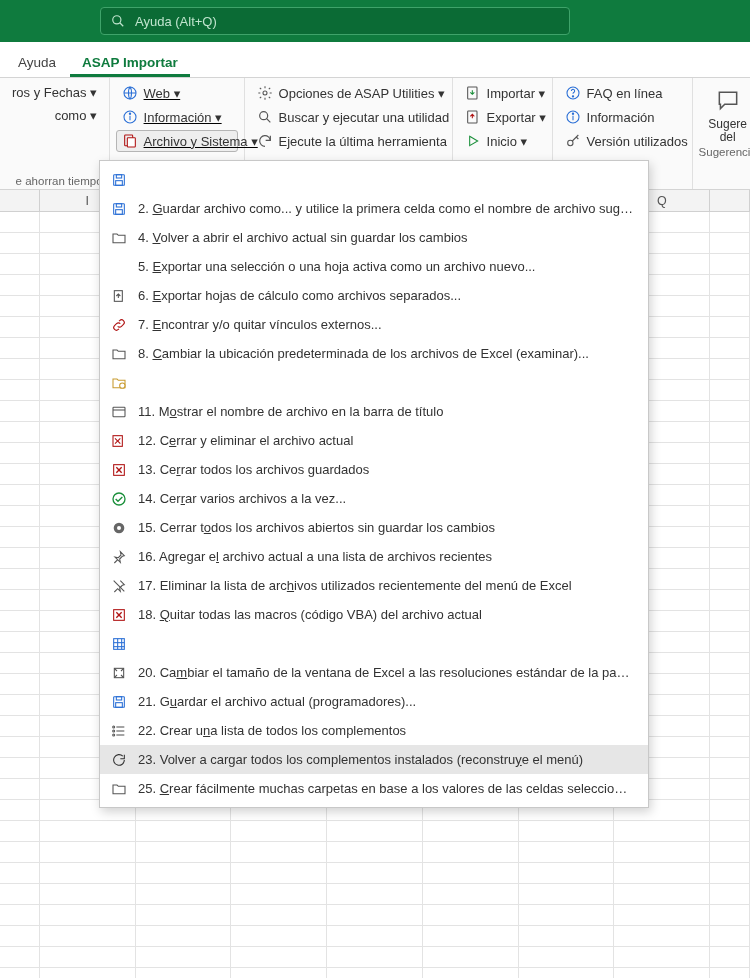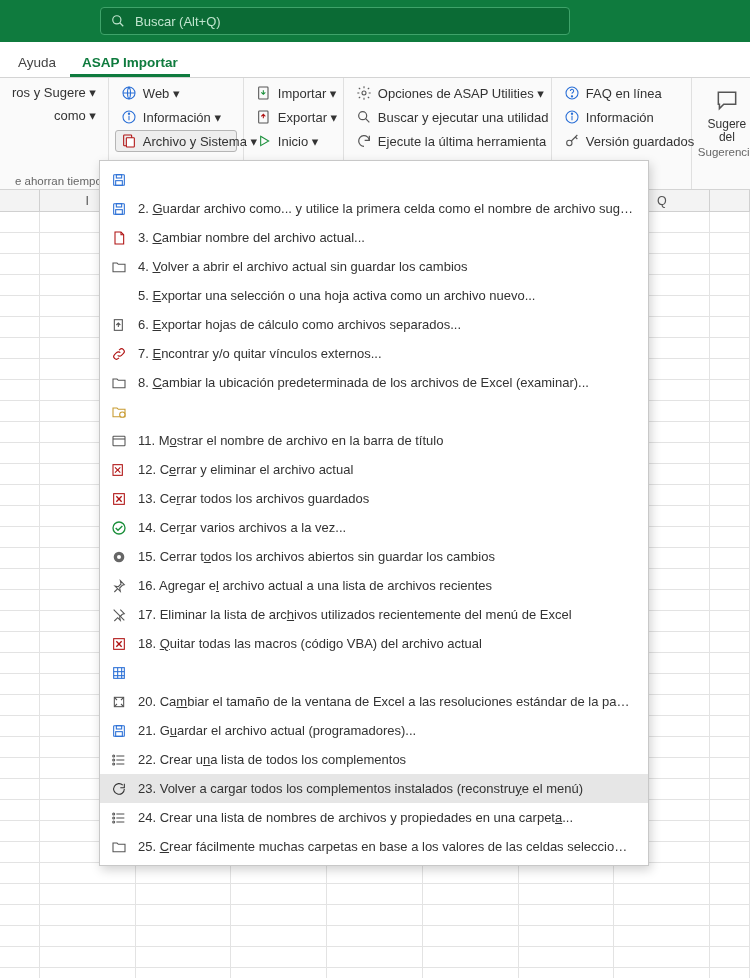--- a/index.html
+++ b/index.html
@@ -46,40 +46,40 @@
 </style>
 </head>
 <body>
 
 <div class="titlebar">
   <div class="search-box">
     <svg width="14" height="14" viewBox="0 0 24 24" fill="none" stroke="#bfe4cd" stroke-width="2">
         <circle cx="10" cy="10" r="7"></circle>
         <line x1="21" y1="21" x2="15" y2="15"></line>
       </svg>
-    <span>Buscar (Alt+Q)</span>
+    <span>Ayuda (Alt+Q)</span>
   </div>
 </div>
 
 <div class="tabstrip">
   <div class="tab">Ayuda</div>
   <div class="tab active">ASAP Importar</div>
 </div>
 
 <div class="ribbon">
   <div class="ribbon-group frag" style="width:120px;">
     <div class="items" style="align-items:flex-end;">
-      <div class="r-btn">ros y Sugere ▾</div>
+      <div class="r-btn">ros y Fechas ▾</div>
       <div class="r-btn">como ▾</div>
       <div style="height:24px;"></div>
     </div>
     <div class="caption">e ahorran tiempo</div>
   </div>
 
-  <div class="ribbon-group" style="width:135px;">
+  <div class="ribbon-group" style="width:135px;text-decoration:underline;">
     <div class="items">
       <div class="r-btn">
         <svg width="16" height="16" viewBox="0 0 24 24" fill="none" stroke="#2a6fd6" stroke-width="1.6">
             <circle cx="12" cy="12" r="9"></circle>
             <path d="M3 12h18M12 3c3 3 3 15 0 18M12 3c-3 3-3 15 0 18"></path>
           </svg>
         <span>Web ▾</span>
       </div>
       <div class="r-btn">
         <svg width="16" height="16" viewBox="0 0 24 24" fill="none" stroke="#2a6fd6" stroke-width="1.6">
@@ -93,20 +93,47 @@
         <svg width="16" height="16" viewBox="0 0 24 24" fill="none" stroke="#b01313" stroke-width="1.6">
             <rect x="4" y="3" width="12" height="16" rx="1"></rect>
             <rect x="8" y="7" width="12" height="14" rx="1" fill="#fff"></rect>
           </svg>
         <span>Archivo y Sistema ▾</span>
       </div>
     </div>
     <div class="caption">&nbsp;</div>
   </div>
 
+  <div class="ribbon-group" style="width:208px;">
+    <div class="items">
+      <div class="r-btn">
+        <svg width="16" height="16" viewBox="0 0 24 24" fill="none" stroke="#555" stroke-width="1.6">
+            <circle cx="12" cy="12" r="3"></circle>
+            <path d="M12 2v3M12 19v3M4.2 4.2l2.1 2.1M17.7 17.7l2.1 2.1M2 12h3M19 12h3M4.2 19.8l2.1-2.1M17.7 6.3l2.1-2.1"></path>
+          </svg>
+        <span>Opciones de ASAP Utilities ▾</span>
+      </div>
+      <div class="r-btn">
+        <svg width="16" height="16" viewBox="0 0 24 24" fill="none" stroke="#555" stroke-width="1.8">
+            <circle cx="10" cy="10" r="6"></circle>
+            <line x1="20" y1="20" x2="14.5" y2="14.5"></line>
+          </svg>
+        <span>Buscar y ejecutar una utilidad</span>
+      </div>
+      <div class="r-btn">
+        <svg width="16" height="16" viewBox="0 0 24 24" fill="none" stroke="#555" stroke-width="1.8">
+            <path d="M20 11A8 8 0 1 0 12 20"></path>
+            <polyline points="20 4 20 11 13 11"></polyline>
+          </svg>
+        <span>Ejecute la última herramienta</span>
+      </div>
+    </div>
+    <div class="caption">ayuda</div>
+  </div>
+
   <div class="ribbon-group" style="width:100px;">
     <div class="items">
       <div class="r-btn">
         <svg width="16" height="16" viewBox="0 0 24 24" fill="none" stroke="#555" stroke-width="1.6">
             <rect x="4" y="3" width="14" height="18" rx="1"></rect>
             <path d="M11 8v6m-3-3 3 3 3-3" stroke="#1a8f3a"></path>
           </svg>
         <span>Importar ▾</span>
       </div>
       <div class="r-btn">
@@ -117,47 +144,20 @@
         <span>Exportar ▾</span>
       </div>
       <div class="r-btn">
         <svg width="16" height="16" viewBox="0 0 24 24" fill="none" stroke="#1a8f3a" stroke-width="1.6">
             <polygon points="7,5 19,12 7,19" fill="none"></polygon>
           </svg>
         <span>Inicio ▾</span>
       </div>
     </div>
     <div class="caption">&nbsp;</div>
-  </div>
-
-  <div class="ribbon-group" style="width:208px;">
-    <div class="items">
-      <div class="r-btn">
-        <svg width="16" height="16" viewBox="0 0 24 24" fill="none" stroke="#555" stroke-width="1.6">
-            <circle cx="12" cy="12" r="3"></circle>
-            <path d="M12 2v3M12 19v3M4.2 4.2l2.1 2.1M17.7 17.7l2.1 2.1M2 12h3M19 12h3M4.2 19.8l2.1-2.1M17.7 6.3l2.1-2.1"></path>
-          </svg>
-        <span>Opciones de ASAP Utilities ▾</span>
-      </div>
-      <div class="r-btn">
-        <svg width="16" height="16" viewBox="0 0 24 24" fill="none" stroke="#555" stroke-width="1.8">
-            <circle cx="10" cy="10" r="6"></circle>
-            <line x1="20" y1="20" x2="14.5" y2="14.5"></line>
-          </svg>
-        <span>Buscar y ejecutar una utilidad</span>
-      </div>
-      <div class="r-btn">
-        <svg width="16" height="16" viewBox="0 0 24 24" fill="none" stroke="#555" stroke-width="1.8">
-            <path d="M20 11A8 8 0 1 0 12 20"></path>
-            <polyline points="20 4 20 11 13 11"></polyline>
-          </svg>
-        <span>Ejecute la última herramienta</span>
-      </div>
-    </div>
-    <div class="caption">ayuda</div>
   </div>
 
   <div class="ribbon-group" style="width:140px;">
     <div class="items">
       <div class="r-btn">
         <svg width="16" height="16" viewBox="0 0 24 24" fill="none" stroke="#2a6fd6" stroke-width="1.6">
             <circle cx="12" cy="12" r="9"></circle>
             <path d="M9.5 9a2.5 2.5 0 1 1 3.5 2.3c-.8.4-1 1-1 1.7"></path>
             <circle cx="12" cy="17" r="1" fill="#2a6fd6"></circle>
           </svg>
@@ -169,21 +169,21 @@
             <line x1="12" y1="10" x2="12" y2="17"></line>
             <circle cx="12" cy="7" r="1" fill="#2a6fd6"></circle>
           </svg>
         <span>Información</span>
       </div>
       <div class="r-btn">
         <svg width="16" height="16" viewBox="0 0 24 24" fill="none" stroke="#555" stroke-width="1.6">
             <circle cx="8" cy="15" r="4"></circle>
             <path d="M11 12 20 3M17 6l3 3"></path>
           </svg>
-        <span>Versión guardados</span>
+        <span>Versión utilizados</span>
       </div>
     </div>
     <div class="caption">&nbsp;</div>
   </div>
 
   <div class="ribbon-group" style="flex:1; border-right:none;">
     <div class="big-btn">
       <svg width="30" height="26" viewBox="0 0 24 24" fill="none" stroke="#555" stroke-width="1.4">
           <path d="M4 4h16v11H9l-4 4v-4H4z"></path>
         </svg>
@@ -634,29 +634,20 @@
         <svg width="16" height="16" viewBox="0 0 24 24" stroke="#2a6fd6" stroke-width="1.6" fill="none">
           <rect x="4" y="4" width="16" height="16" rx="1"></rect>
           <rect x="8" y="4" width="8" height="5"></rect>
           <rect x="7" y="13" width="10" height="7"></rect>
         </svg>
       </span>
       <span class="mi-label">2. <u>G</u>uardar archivo como... y utilice la primera celda como el nombre de archivo sugerido</span>
     </div>
     <div class="menu-item">
       <span class="mi-icon">
-        <svg width="16" height="16" viewBox="0 0 24 24" stroke="#b01313" stroke-width="1.6" fill="none">
-          <path d="M6 3h9l4 4v14H6z"></path>
-          <path d="M15 3v4h4"></path>
-        </svg>
-      </span>
-      <span class="mi-label">3. <u>C</u>ambiar nombre del archivo actual...</span>
-    </div>
-    <div class="menu-item">
-      <span class="mi-icon">
         <svg width="16" height="16" viewBox="0 0 24 24" stroke="#555" stroke-width="1.6" fill="none">
           <path d="M3 6h6l2 2h10v11H3z"></path>
         </svg>
       </span>
       <span class="mi-label">4. <u>V</u>olver a abrir el archivo actual sin guardar los cambios</span>
     </div>
     <div class="menu-item">
       <span class="mi-icon"></span>
       <span class="mi-label">5. <u>E</u>xportar una selección o una hoja activa como un archivo nuevo...</span>
     </div>
@@ -816,31 +807,18 @@
         <svg width="16" height="16" viewBox="0 0 24 24" stroke="#333" stroke-width="1.6" fill="none">
           <path d="M20 12a8 8 0 1 1-2.3-5.7"></path>
           <polyline points="20 4 20 10 14 10"></polyline>
         </svg>
       </span>
       <span class="mi-label">23. Volver a cargar todos los complementos instalados (reconstru<u>y</u>e el menú)</span>
     </div>
     <div class="menu-item">
       <span class="mi-icon">
         <svg width="16" height="16" viewBox="0 0 24 24" stroke="#555" stroke-width="1.6" fill="none">
-          <line x1="8" y1="6" x2="20" y2="6"></line>
-          <line x1="8" y1="12" x2="20" y2="12"></line>
-          <line x1="8" y1="18" x2="20" y2="18"></line>
-          <circle cx="4" cy="6" r="1.5"></circle>
-          <circle cx="4" cy="12" r="1.5"></circle>
-          <circle cx="4" cy="18" r="1.5"></circle>
-        </svg>
-      </span>
-      <span class="mi-label">24. Crear una lista de nombres de archivos y propiedades en una carpet<u>a</u>...</span>
-    </div>
-    <div class="menu-item">
-      <span class="mi-icon">
-        <svg width="16" height="16" viewBox="0 0 24 24" stroke="#555" stroke-width="1.6" fill="none">
           <path d="M3 6h6l2 2h10v11H3z"></path>
         </svg>
       </span>
       <span class="mi-label">25. <u>C</u>rear fácilmente muchas carpetas en base a los valores de las celdas seleccionadas...</span>
     </div>
   </div>
 
 </body></html>

